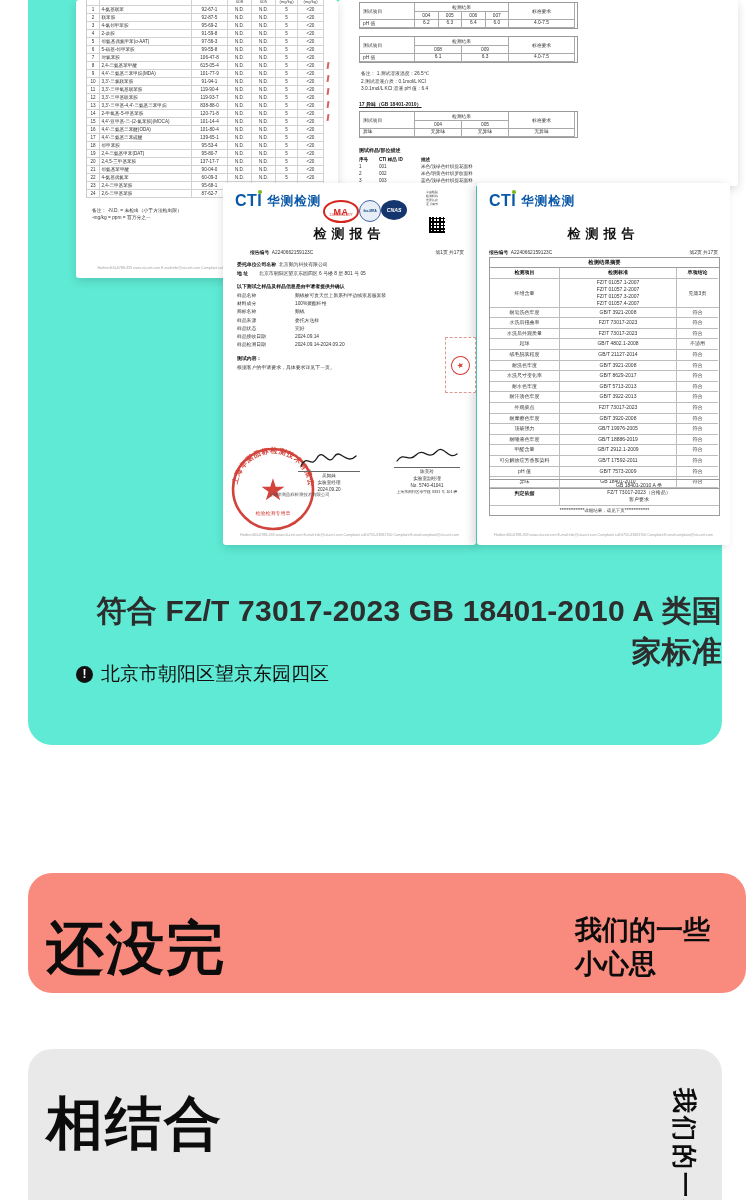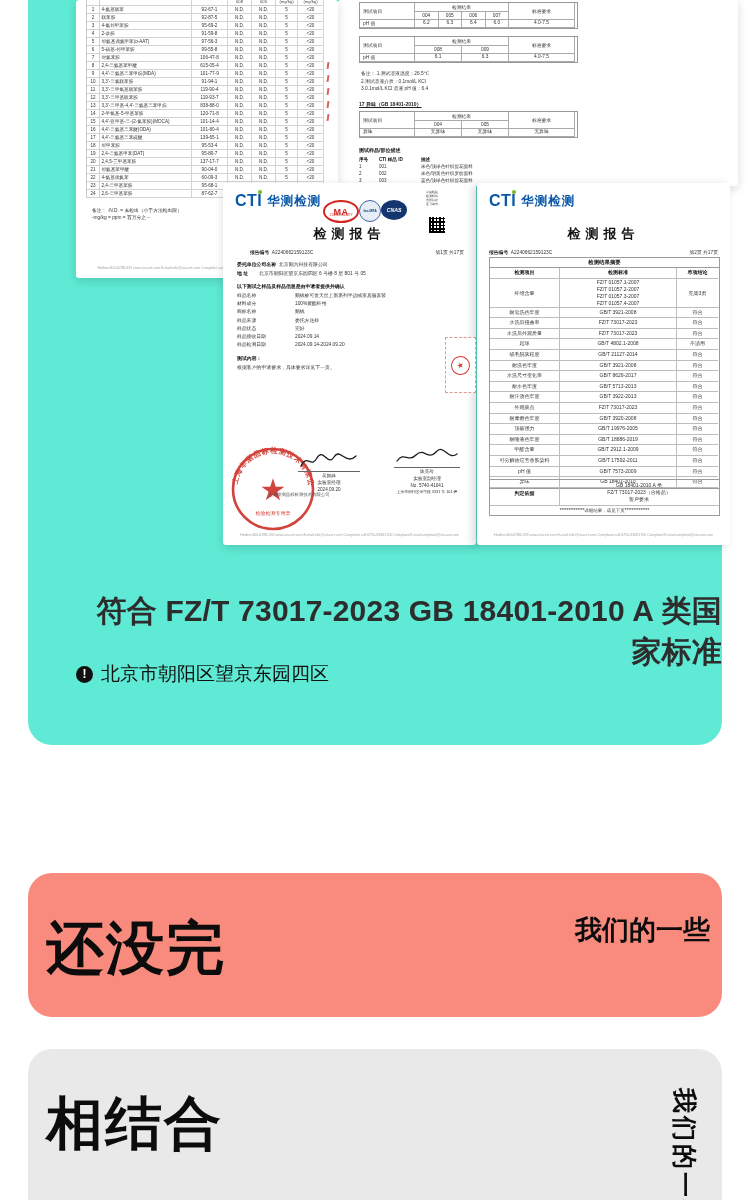--- a/index.html
+++ b/index.html
@@ -93,21 +93,21 @@
   .verdict .vl{border-right:.5px solid #bdbdbd;display:flex;align-items:center;justify-content:center;
                font-weight:700;color:#111;}
   .verdict .vv{padding:2px 0;text-align:center;line-height:7px;}
   .verdict .stars{border-top:.5px solid #bdbdbd;height:9px;line-height:9px;text-align:center;font-size:4.5px;}
   
   .std-line{left:48px;top:591px;font-size:30px;font-weight:600;color:#2d2d2d;letter-spacing:.2px;}
   .disclaimer{left:48px;top:661px;display:flex;align-items:center;gap:8px;font-size:19px;color:#111;}
   .d-icon{width:17px;height:17px;border-radius:50%;background:#111;color:#fff;font-size:12px;font-weight:800;
           display:flex;align-items:center;justify-content:center;line-height:17px;}
   
-  .card-pink{left:28px;top:873px;width:694px;height:144px;border-radius:24px;}
+  .card-pink{left:28px;top:873px;width:694px;height:120px;border-radius:24px;padding-left:24px;}
   .pink-title{left:46px;top:910px;font-size:58px;font-weight:900;color:#0c0c0c;letter-spacing:2px;}
   .pink-sub{left:575px;top:913px;font-size:27px;line-height:34px;font-weight:700;color:#0c0c0c;}
   
   .card-eco{left:28px;top:1049px;width:694px;height:260px;border-radius:24px;}
   .eco-title{left:46px;top:1085px;font-size:57px;font-weight:900;color:#0c0c0c;line-height:77px;letter-spacing:2px;}
   .vert-text{left:701px;top:1088px;transform:rotate(90deg);transform-origin:0 0;font-size:25px;font-weight:700;
              color:#0c0c0c;white-space:nowrap;letter-spacing:3px;}
 </style>
 </head>
 <body>
@@ -682,20 +682,21 @@
     <div class="abs disclaimer">
       <span class="d-icon">!</span>
       <span>北京市朝阳区望京东园四区</span>
     </div>
   </section>
 
   <section class="abs card-pink" style="background:#f98b7e;">
     <h1 class="abs pink-title" style="margin:0;position:absolute;left:18px;top:37px;">还没完</h1>
     <div class="abs pink-sub" style="position:absolute;left:547px;top:40px;">
       <div>我们的一些</div>
+      <div>小心思</div>
     </div>
   </section>
 
   <section class="abs card-eco" style="background:#e9e9e9;">
     <h1 class="abs eco-title" style="margin:0;position:absolute;left:18px;top:36px;">
       <div>相结合</div>
     </h1>
   </section>
   <div class="abs vert-text">我们的一些</div>
 

